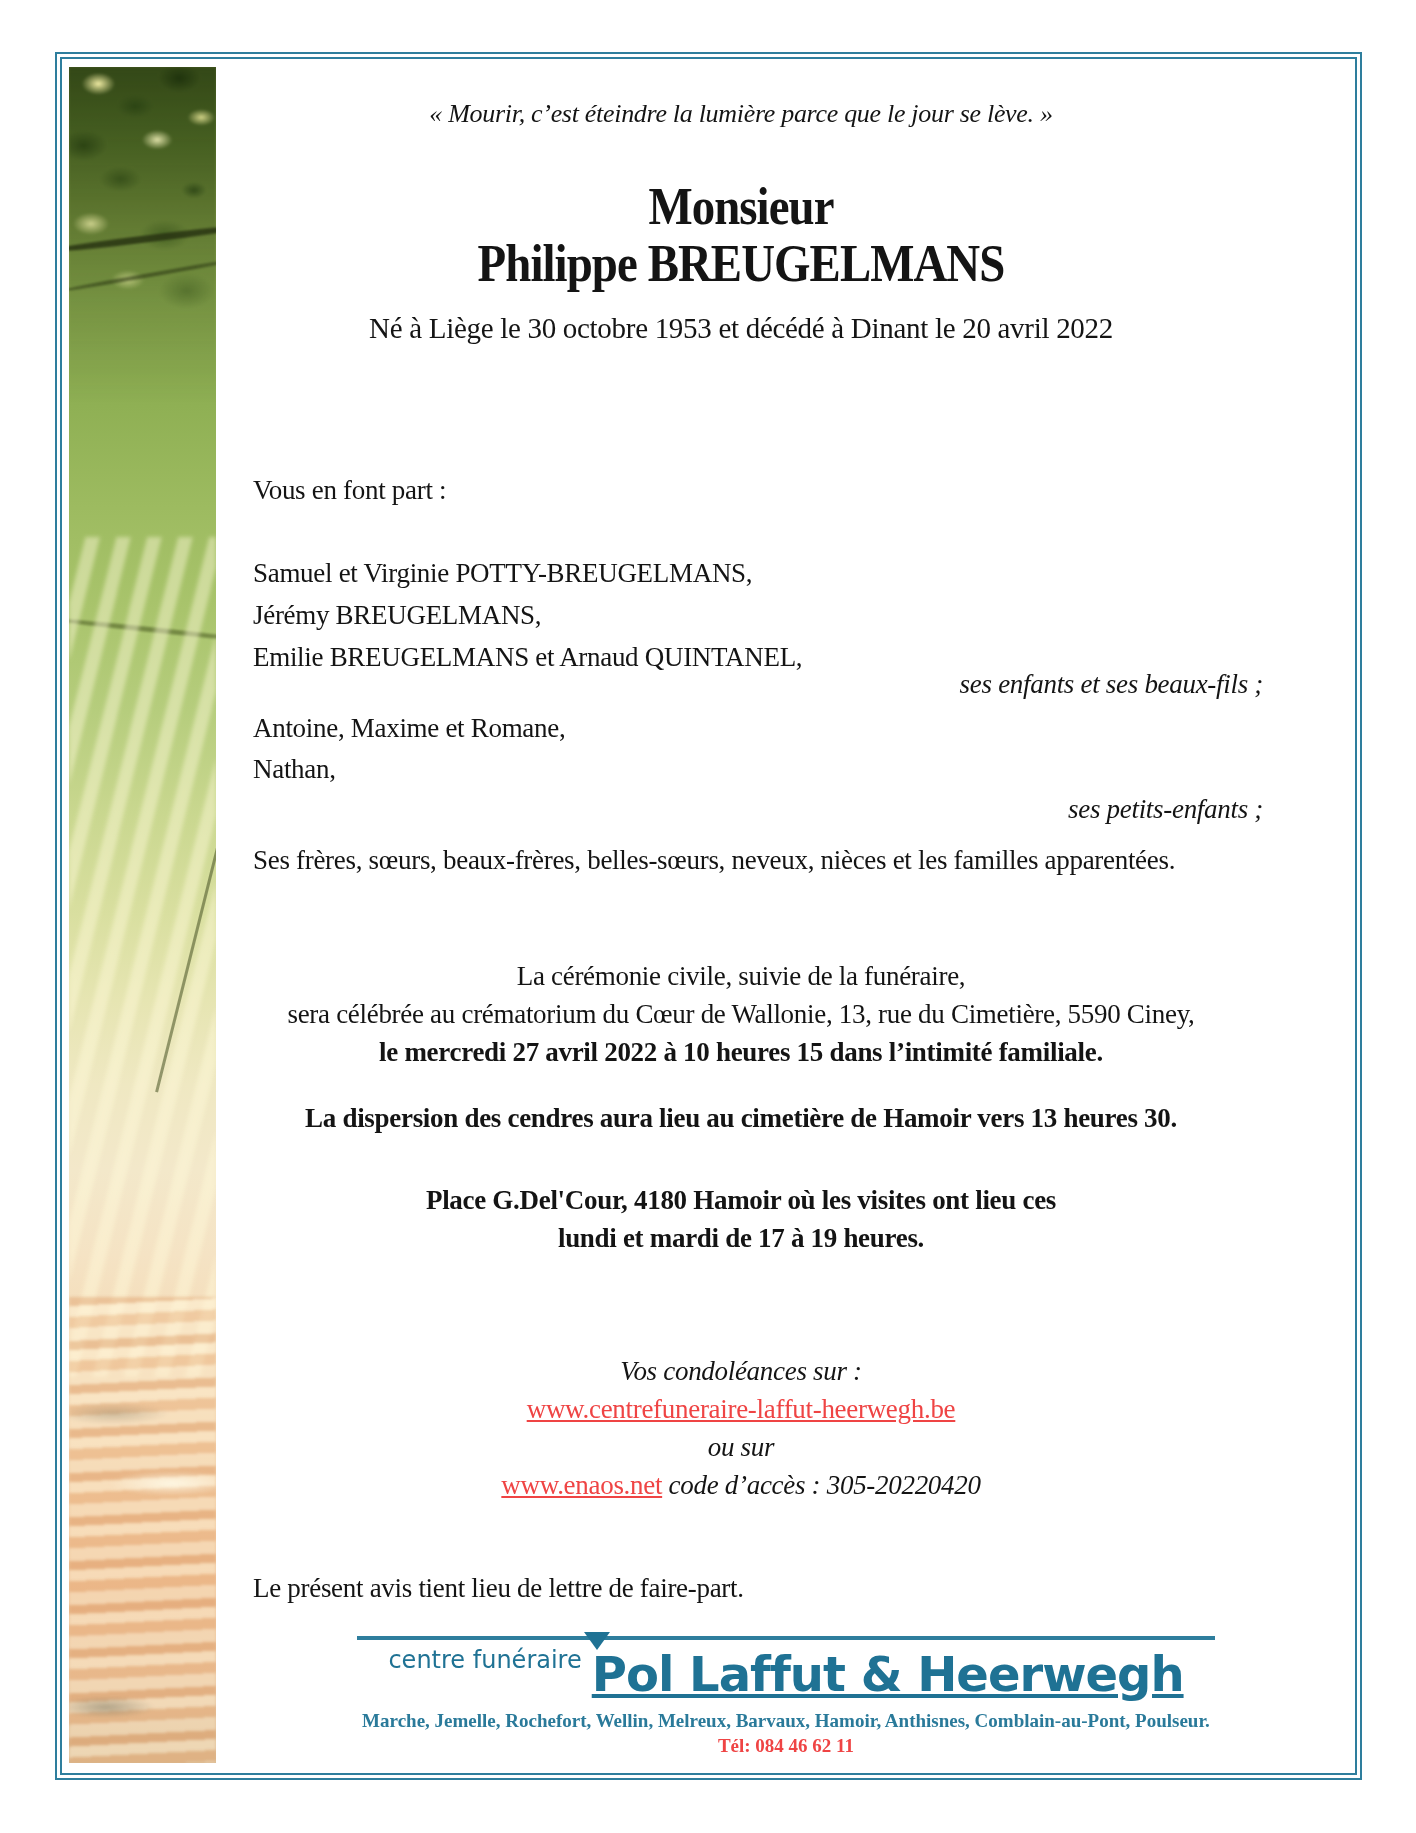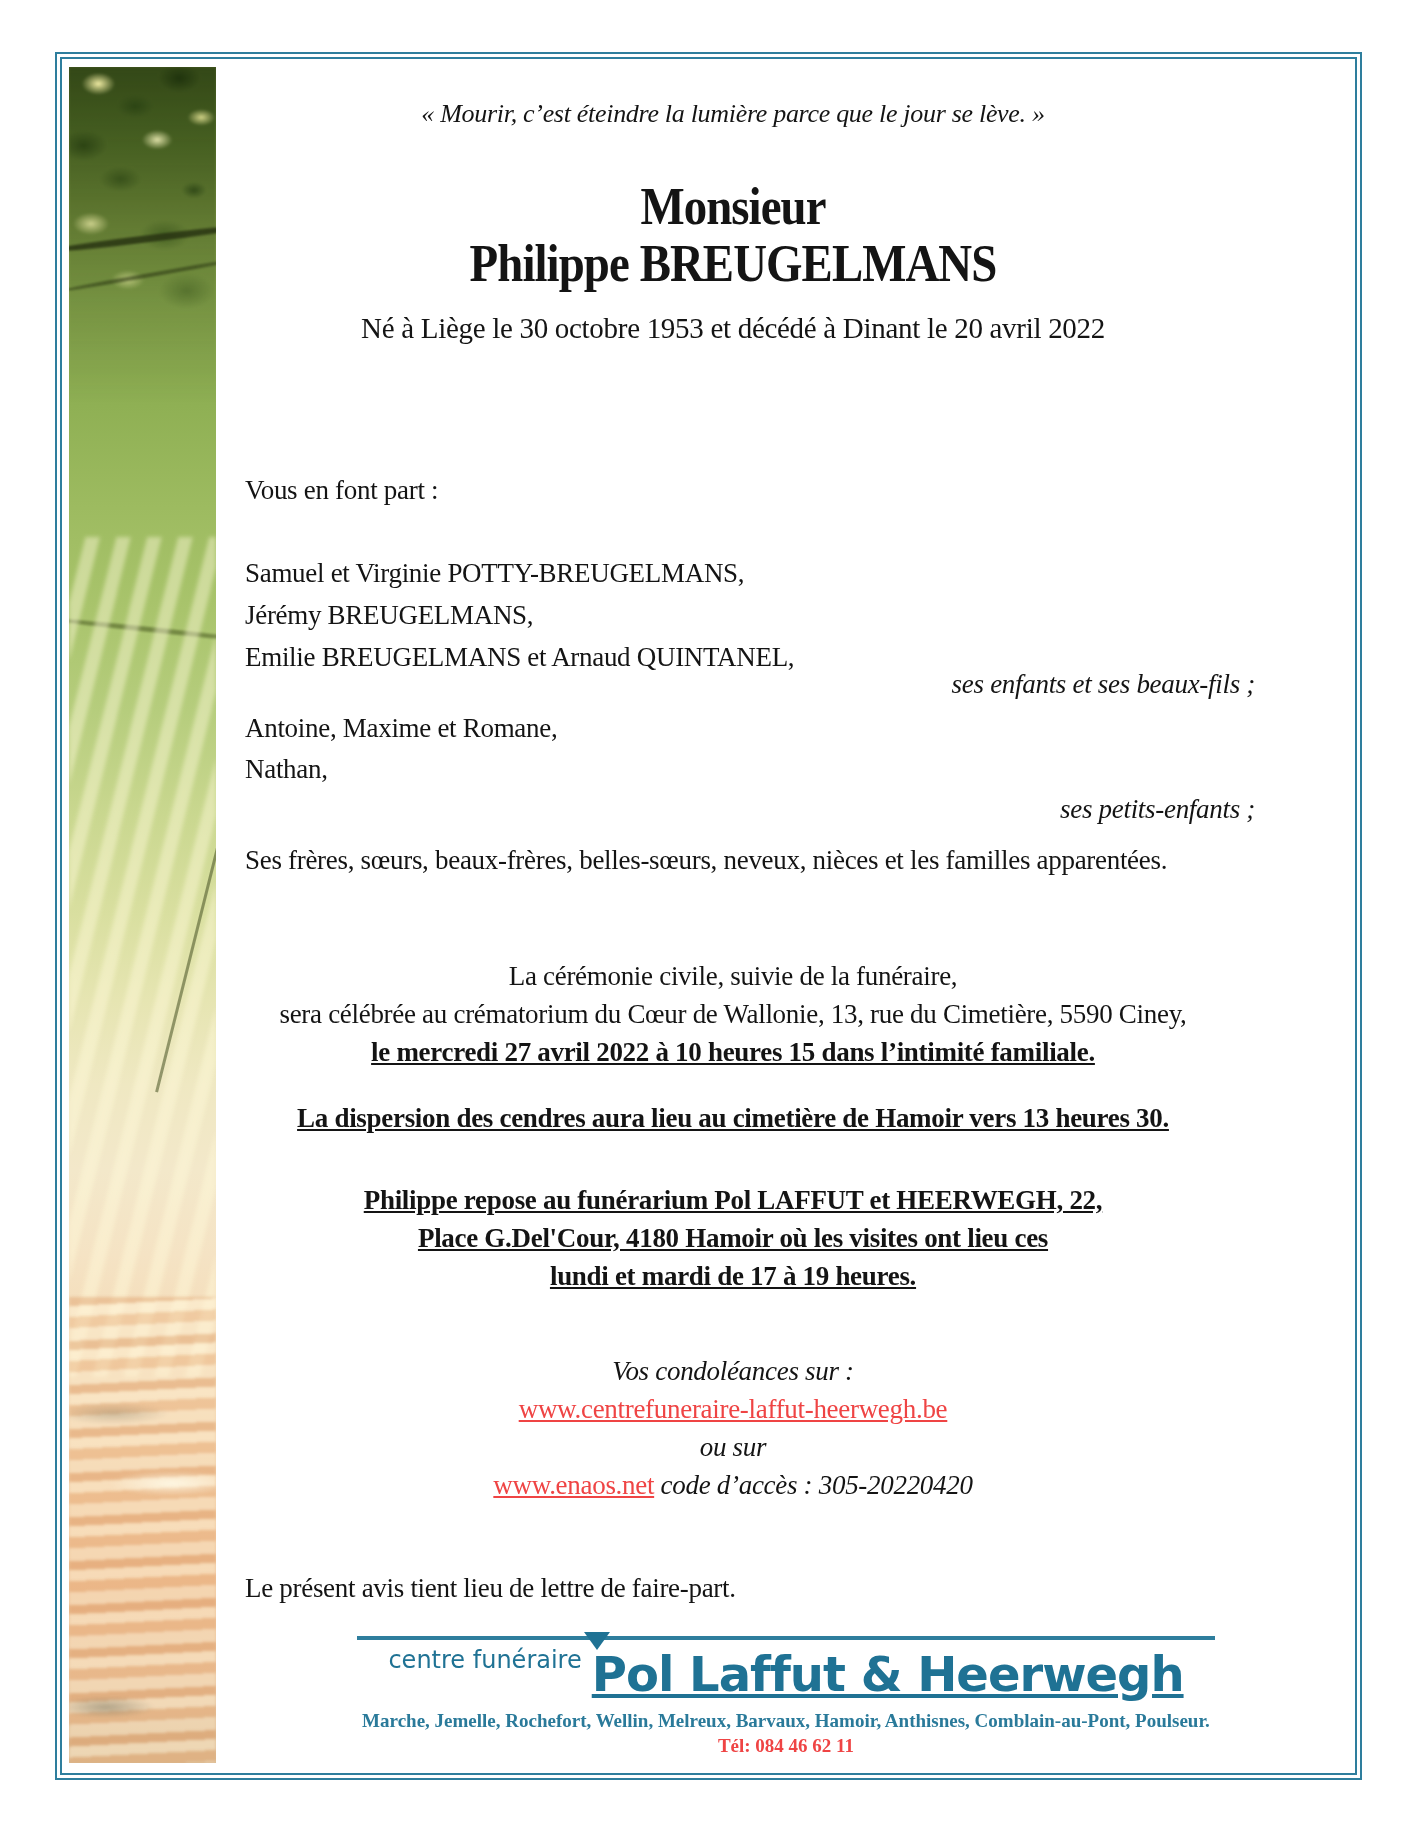--- a/index.html
+++ b/index.html
@@ -43,28 +43,28 @@
       rgba(255,253,230,0) 0 16px, rgba(255,250,218,.5) 16px 30px);}
   .streaks{top:1230px;left:0;width:100%;height:466px;filter:blur(1.5px);
     background:
       radial-gradient(70px 16px at 25% 88%, rgba(100,100,80,.45), transparent 70%),
       radial-gradient(90px 18px at 70% 40%, rgba(255,252,235,.8), transparent 70%),
       radial-gradient(80px 16px at 30% 25%, rgba(130,120,95,.35), transparent 70%),
       repeating-linear-gradient(177deg,
         rgba(220,150,95,.4) 0 9px, rgba(255,242,215,.5) 9px 20px,
         rgba(230,165,110,.35) 20px 31px, rgba(252,238,210,.45) 31px 44px);}
   
-  .content{position:absolute;left:207px;top:0;width:1052px;height:1833px;font-size:27px;
+  .content{position:absolute;left:215px;top:0;width:1052px;height:1833px;font-size:27px;
            letter-spacing:-0.3px;line-height:1.25;}
   .blk{position:absolute;width:100%;}
   .center{text-align:center;}
   .left{text-align:left;padding-left:38px;box-sizing:border-box;}
   .right{text-align:right;padding-right:4px;box-sizing:border-box;}
   .italic{font-style:italic;}
-  .bold{font-weight:bold;text-decoration:underline;}
+  .bold{font-weight:bold;}
   .quote{top:98px;font-size:26px;}
   .title-block{top:178px;font-weight:bold;font-size:52px;line-height:57px;
                letter-spacing:-1px;transform:scaleX(.9);}
   .dates{top:310px;font-size:29px;}
   .intro{top:474px;}
   .children{top:552px;line-height:42px;}
   .cap1{top:668px;}
   .grand{top:708px;line-height:41px;}
   .cap2{top:793px;}
   .family{top:844px;}
@@ -135,21 +135,20 @@
 
     <div class="blk ceremony center">
       <div>La cérémonie civile, suivie de la funéraire,</div>
       <div>sera célébrée au crématorium du Cœur de Wallonie, 13, rue du Cimetière, 5590 Ciney,</div>
       <div class="bold">le mercredi 27 avril 2022 à 10 heures 15 dans l’intimité familiale.</div>
     </div>
 
     <div class="blk dispersion center bold">La dispersion des cendres aura lieu au cimetière de Hamoir vers 13 heures 30.</div>
 
     <div class="blk repose center bold">
-      <div>Philippe repose au funérarium Pol LAFFUT et HEERWEGH, 22,</div>
       <div>Place G.Del'Cour, 4180 Hamoir où les visites ont lieu ces</div>
       <div>lundi et mardi de 17 à 19 heures.</div>
     </div>
 
     <div class="blk condolences center">
       <div class="italic">Vos condoléances sur :</div>
       <div><a href="#">www.centrefuneraire-laffut-heerwegh.be</a></div>
       <div class="italic">ou sur</div>
       <div>
         <a href="#">www.enaos.net</a><span class="italic"> code d’accès : 305-20220420</span>

